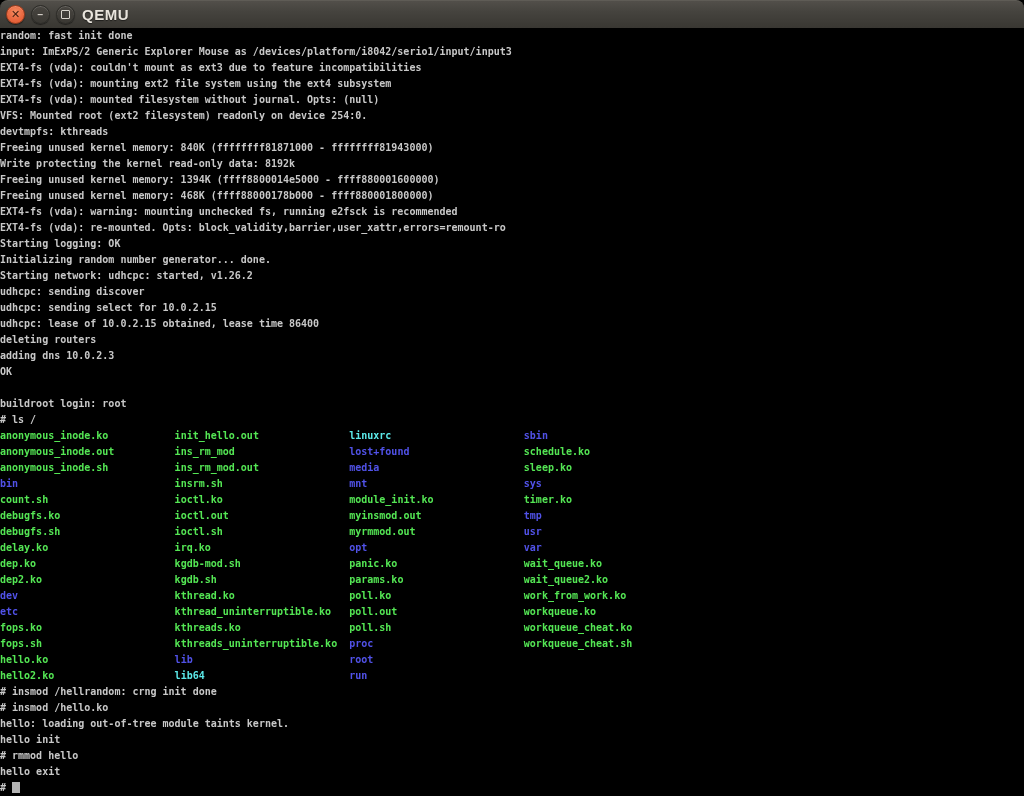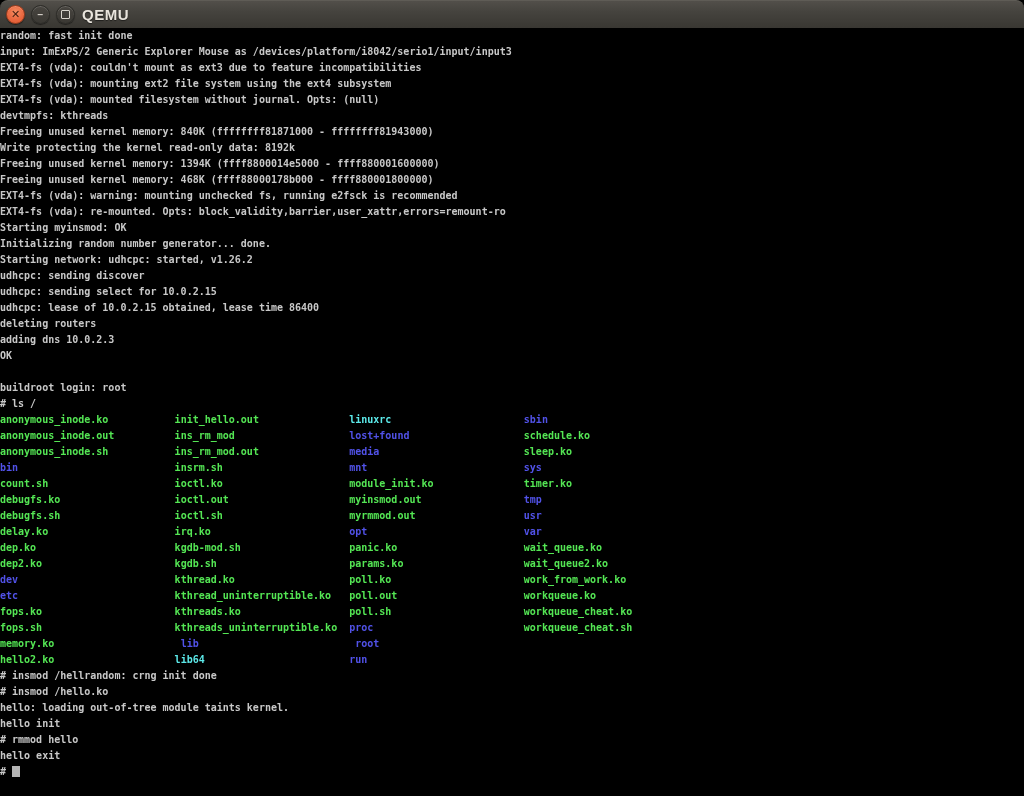--- a/index.html
+++ b/index.html
@@ -64,28 +64,29 @@
     </div>
     <div class="title">QEMU</div>
   </div>
 
   <div class="terminal" id="terminal">
       <div class="trow">random: fast init done</div>
       <div class="trow">input: ImExPS/2 Generic Explorer Mouse as /devices/platform/i8042/serio1/input/input3</div>
       <div class="trow">EXT4-fs (vda): couldn't mount as ext3 due to feature incompatibilities</div>
       <div class="trow">EXT4-fs (vda): mounting ext2 file system using the ext4 subsystem</div>
       <div class="trow">EXT4-fs (vda): mounted filesystem without journal. Opts: (null)</div>
+      <div class="trow">VFS: Mounted root (ext2 filesystem) readonly on device 254:0.</div>
       <div class="trow">devtmpfs: kthreads</div>
       <div class="trow">Freeing unused kernel memory: 840K (ffffffff81871000 - ffffffff81943000)</div>
       <div class="trow">Write protecting the kernel read-only data: 8192k</div>
       <div class="trow">Freeing unused kernel memory: 1394K (ffff8800014e5000 - ffff880001600000)</div>
       <div class="trow">Freeing unused kernel memory: 468K (ffff88000178b000 - ffff880001800000)</div>
       <div class="trow">EXT4-fs (vda): warning: mounting unchecked fs, running e2fsck is recommended</div>
       <div class="trow">EXT4-fs (vda): re-mounted. Opts: block_validity,barrier,user_xattr,errors=remount-ro</div>
-      <div class="trow">Starting myinsmod: OK</div>
+      <div class="trow">Starting logging: OK</div>
       <div class="trow">Initializing random number generator... done.</div>
       <div class="trow">Starting network: udhcpc: started, v1.26.2</div>
       <div class="trow">udhcpc: sending discover</div>
       <div class="trow">udhcpc: sending select for 10.0.2.15</div>
       <div class="trow">udhcpc: lease of 10.0.2.15 obtained, lease time 86400</div>
       <div class="trow">deleting routers</div>
       <div class="trow">adding dns 10.0.2.3</div>
       <div class="trow">OK</div>
       <div class="trow"></div>
       <div class="trow">buildroot login: root</div>
@@ -97,21 +98,21 @@
       <div class="trow"><span class="ls-exec">count.sh</span>                     <span class="ls-exec">ioctl.ko</span>                     <span class="ls-exec">module_init.ko</span>               <span class="ls-exec">timer.ko</span></div>
       <div class="trow"><span class="ls-exec">debugfs.ko</span>                   <span class="ls-exec">ioctl.out</span>                    <span class="ls-exec">myinsmod.out</span>                 <span class="ls-dir">tmp</span></div>
       <div class="trow"><span class="ls-exec">debugfs.sh</span>                   <span class="ls-exec">ioctl.sh</span>                     <span class="ls-exec">myrmmod.out</span>                  <span class="ls-dir">usr</span></div>
       <div class="trow"><span class="ls-exec">delay.ko</span>                     <span class="ls-exec">irq.ko</span>                       <span class="ls-dir">opt</span>                          <span class="ls-dir">var</span></div>
       <div class="trow"><span class="ls-exec">dep.ko</span>                       <span class="ls-exec">kgdb-mod.sh</span>                  <span class="ls-exec">panic.ko</span>                     <span class="ls-exec">wait_queue.ko</span></div>
       <div class="trow"><span class="ls-exec">dep2.ko</span>                      <span class="ls-exec">kgdb.sh</span>                      <span class="ls-exec">params.ko</span>                    <span class="ls-exec">wait_queue2.ko</span></div>
       <div class="trow"><span class="ls-dir">dev</span>                          <span class="ls-exec">kthread.ko</span>                   <span class="ls-exec">poll.ko</span>                      <span class="ls-exec">work_from_work.ko</span></div>
       <div class="trow"><span class="ls-dir">etc</span>                          <span class="ls-exec">kthread_uninterruptible.ko</span>   <span class="ls-exec">poll.out</span>                     <span class="ls-exec">workqueue.ko</span></div>
       <div class="trow"><span class="ls-exec">fops.ko</span>                      <span class="ls-exec">kthreads.ko</span>                  <span class="ls-exec">poll.sh</span>                      <span class="ls-exec">workqueue_cheat.ko</span></div>
       <div class="trow"><span class="ls-exec">fops.sh</span>                      <span class="ls-exec">kthreads_uninterruptible.ko</span>  <span class="ls-dir">proc</span>                         <span class="ls-exec">workqueue_cheat.sh</span></div>
-      <div class="trow"><span class="ls-exec">memory.ko</span>                     <span class="ls-dir">lib</span>                          <span class="ls-dir">root</span>                         </div>
+      <div class="trow"><span class="ls-exec">hello.ko</span>                     <span class="ls-dir">lib</span>                          <span class="ls-dir">root</span>                         </div>
       <div class="trow"><span class="ls-exec">hello2.ko</span>                    <span class="ls-link">lib64</span>                        <span class="ls-dir">run</span>                          </div>
       <div class="trow"># insmod /hellrandom: crng init done</div>
       <div class="trow"># insmod /hello.ko</div>
       <div class="trow">hello: loading out-of-tree module taints kernel.</div>
       <div class="trow">hello init</div>
       <div class="trow"># rmmod hello</div>
       <div class="trow">hello exit</div>
       <div class="trow"><span># </span><span class="cursor"></span></div>
     </div>
 </div>

